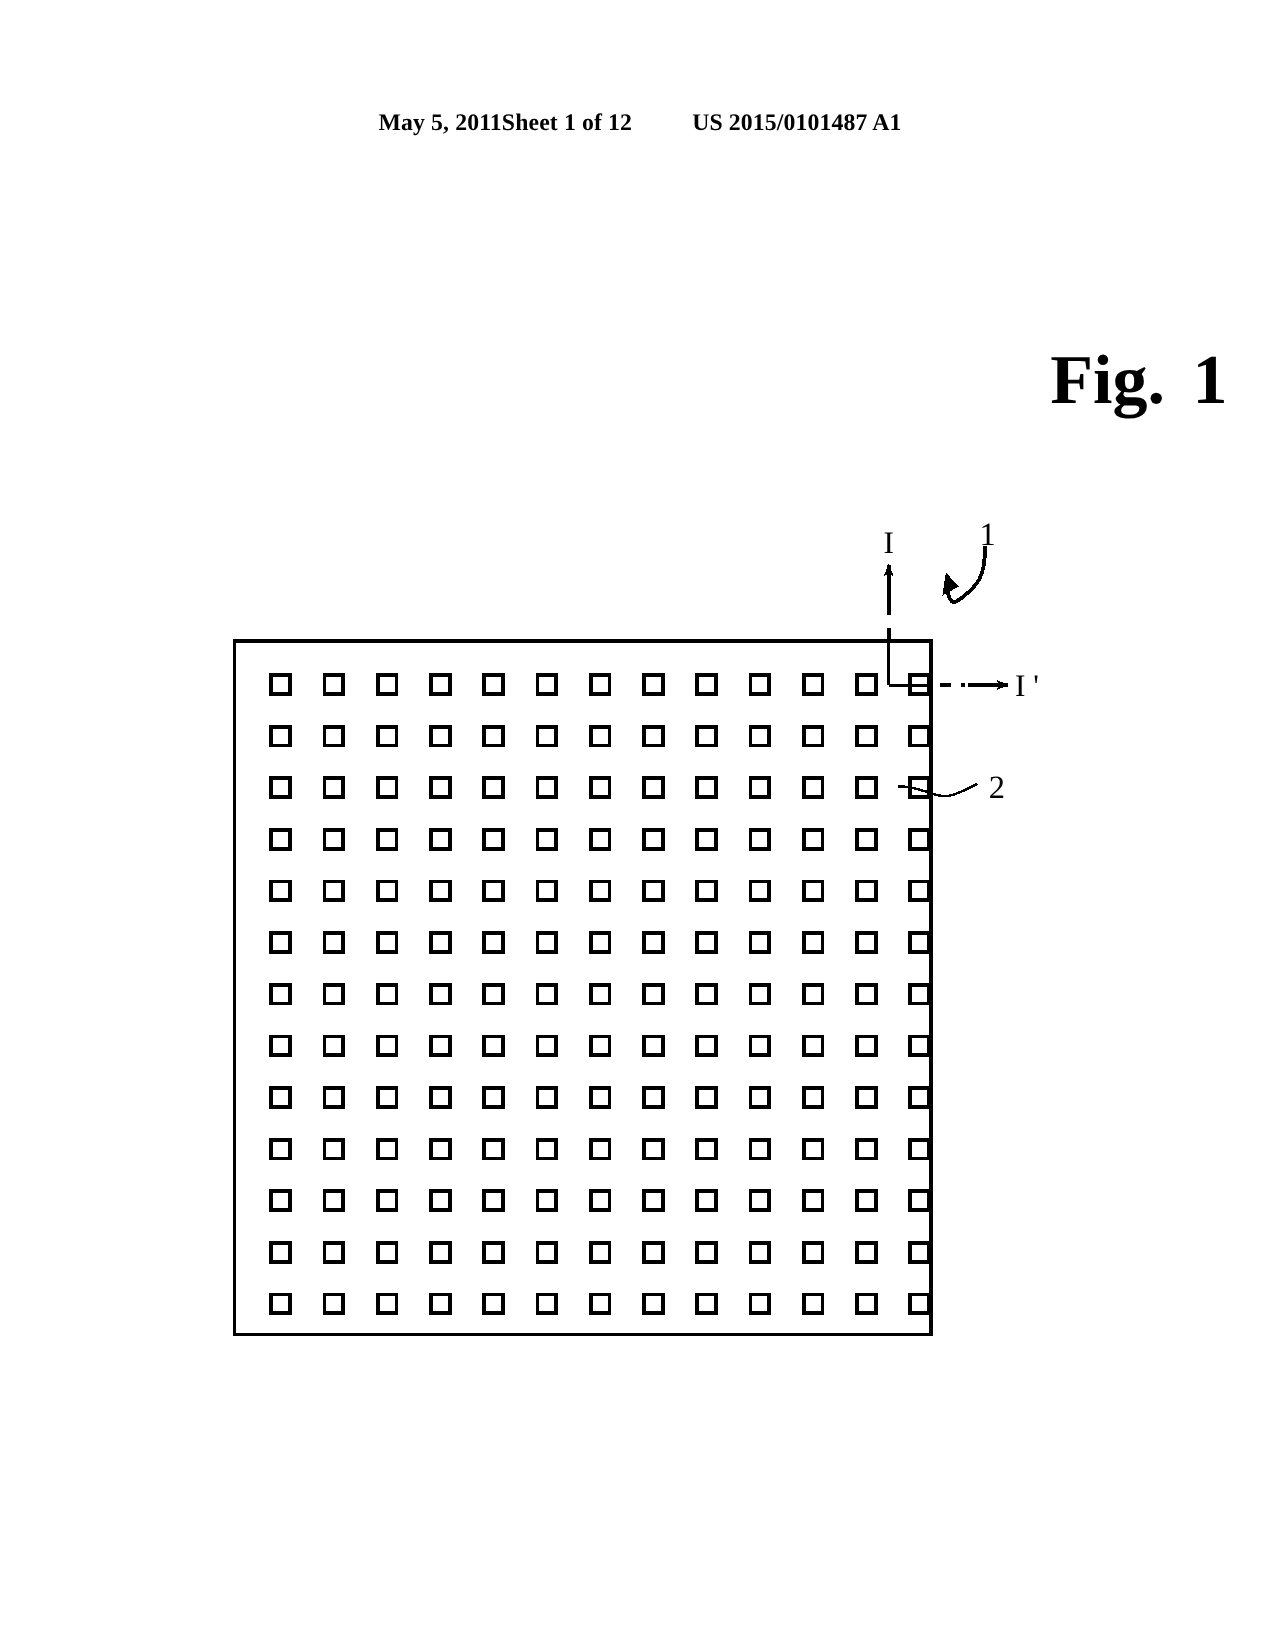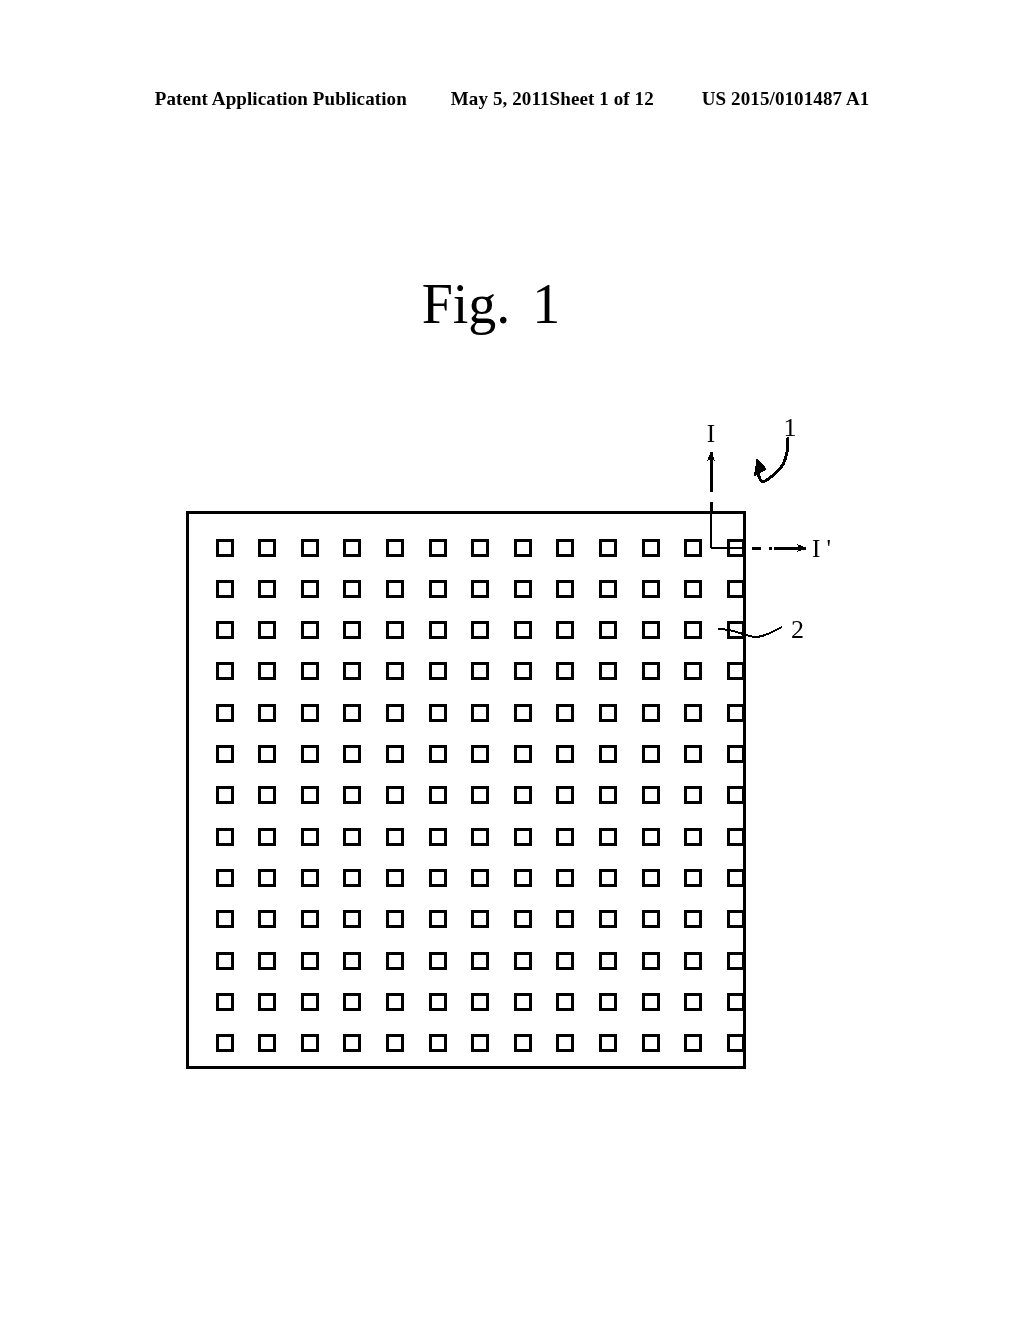--- a/index.html
+++ b/index.html
@@ -35,23 +35,23 @@
   .hdr-date     { }
   .hdr-sheet    { margin-right: 48px; }
   .hdr-patno    { }
 
   
   .fig-title {
     position: absolute;
     left: 0;
     top: 272px;
     width: 984px;
-    text-align: center;
+    text-align: right;
     font-size: 56px;
-    font-weight: normal;
+    font-weight: bold;
     letter-spacing: 2px;
   }
   .fig-title .fig-word { letter-spacing: 0px; }
   .fig-title .fig-num  { margin-left: 22px; }
 
   
   .drawing {
     position: absolute;
     left: 0;
     top: 0;
@@ -72,21 +72,20 @@
   .sec-label {
     font-family: "Liberation Serif", "DejaVu Serif", serif;
     font-size: 25px;
     fill: #000000;
   }
 </style>
 </head>
 <body>
 
 <div class="page-header">
-  <span class="hdr-pub">Patent Application Publication</span>
   <span class="hdr-date">May 5, 2011</span>
   <span class="hdr-sheet">Sheet 1 of 12</span>
   <span class="hdr-patno">US 2015/0101487 A1</span>
 </div>
 
 <div class="fig-title">
   <span class="fig-word">Fig.</span><span class="fig-num">1</span>
 </div>
 
 <div class="drawing">

